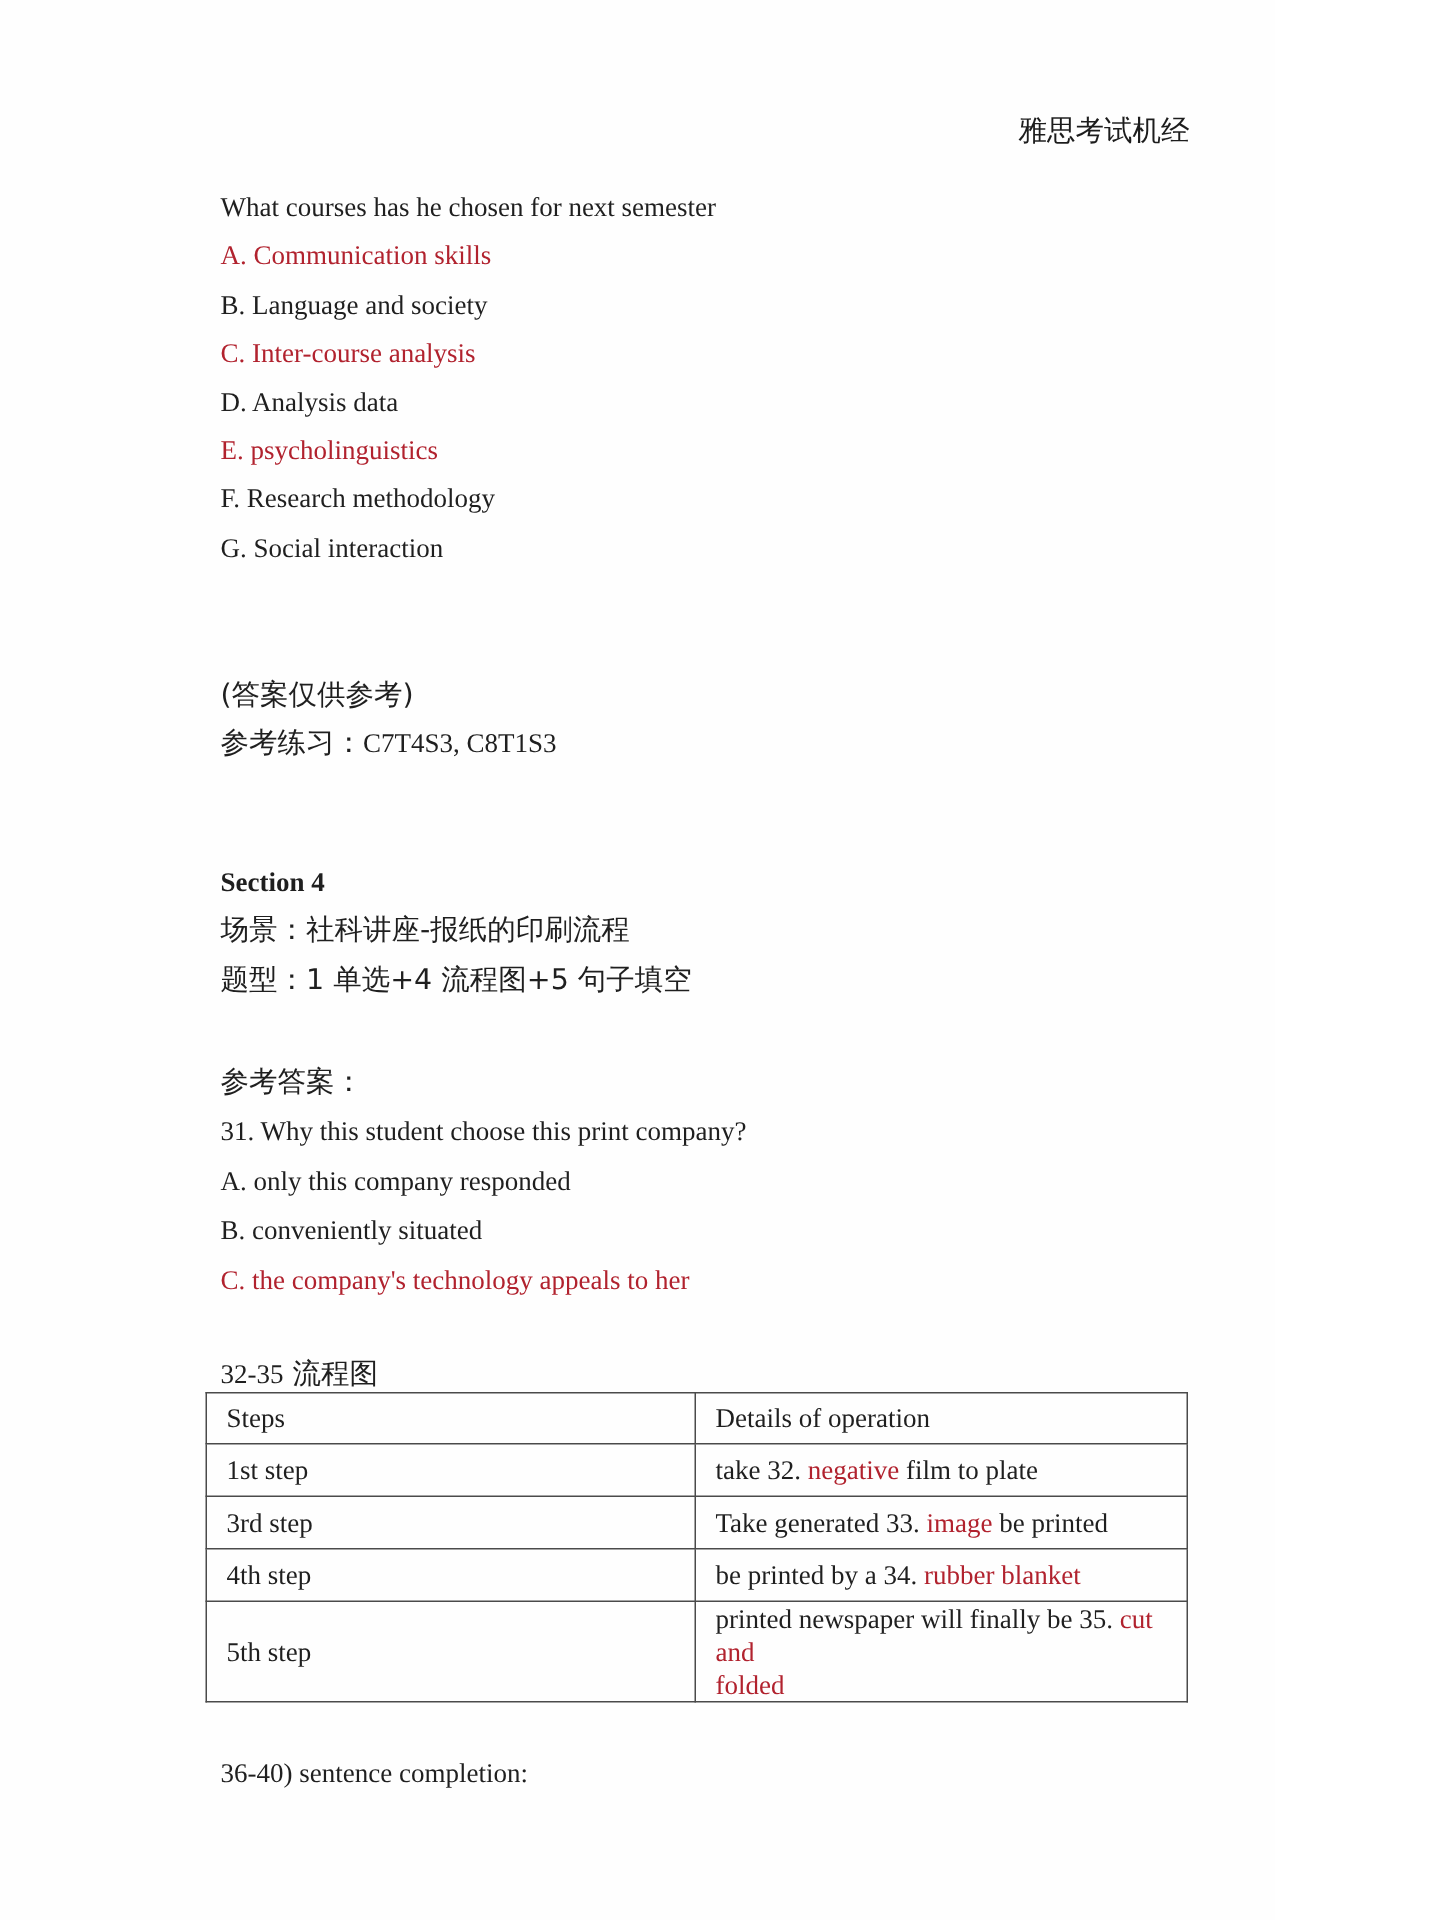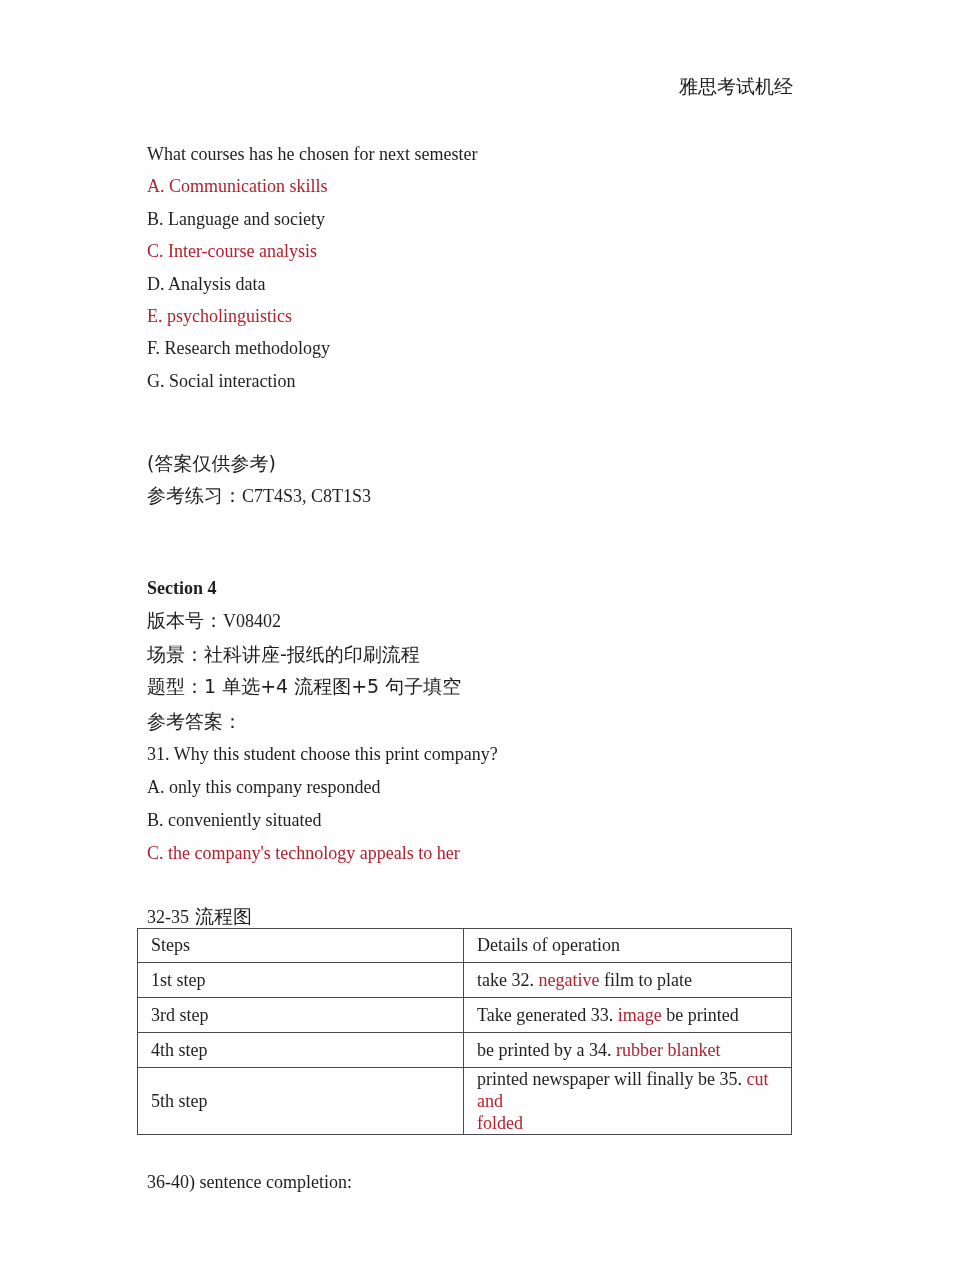--- a/index.html
+++ b/index.html
@@ -34,21 +34,21 @@
   #doc-header {
     position: absolute;
     top: 74px;
     left: 679px;
     font-family: "DejaVu Sans", "Liberation Sans", sans-serif;
     font-size: 19px;
     color: #1c1c1c;
     white-space: nowrap;
   }
 
-  #q-block   { left: 147px; top: 122px; line-height: 32.4px; margin-top: 16px; }
+  #q-block   { left: 147px; top: 122px; line-height: 32.4px; }
   #note-block{ left: 147px; top: 447px; line-height: 32.4px; }
   #section-block { left: 147px; top: 545px; line-height: 32.4px; margin-top: 27px; }
   #answers-block { left: 147px; top: 705px; line-height: 33px; }
   #flow-caption  { left: 147px; top: 903px; line-height: 26px; white-space: nowrap; }
   #completion-block { left: 147px; top: 1166px; line-height: 33px; text-align: right; }
 
   .line { white-space: nowrap; }
 
   #flow-table {
     position: absolute;
@@ -92,21 +92,20 @@
     <div class="line">G. Social interaction</div>
   </section>
 
   <section id="note-block" class="abs cjk">
     <div class="line">(答案仅供参考)</div>
     <div class="line"><span>参考练习：</span><span class="serif-inline">C7T4S3, C8T1S3</span></div>
   </section>
 
   <section id="section-block" class="abs">
     <div class="line serif bold">Section 4</div>
-    <div class="line cjk"><span>版本号：</span><span class="serif-inline">V08402</span></div>
     <div class="line cjk"><span>场景：</span><span>社科讲座-报纸的印刷流程</span></div>
     <div class="line cjk"><span>题型：</span><span>1 单选+4 流程图+5 句子填空</span></div>
   </section>
 
   <section id="answers-block" class="abs serif">
     <div class="line cjk">参考答案：</div>
     <div class="line">31. Why this student choose this print company?</div>
     <div class="line">A. only this company responded</div>
     <div class="line">B. conveniently situated</div>
     <div class="line red">C. the company's technology appeals to her</div>

